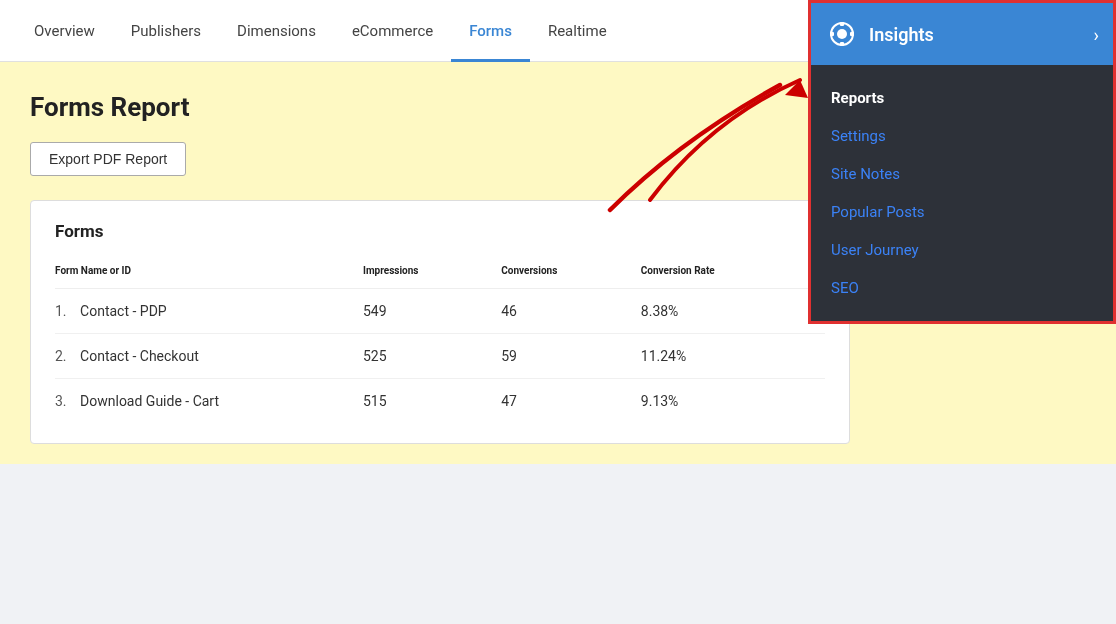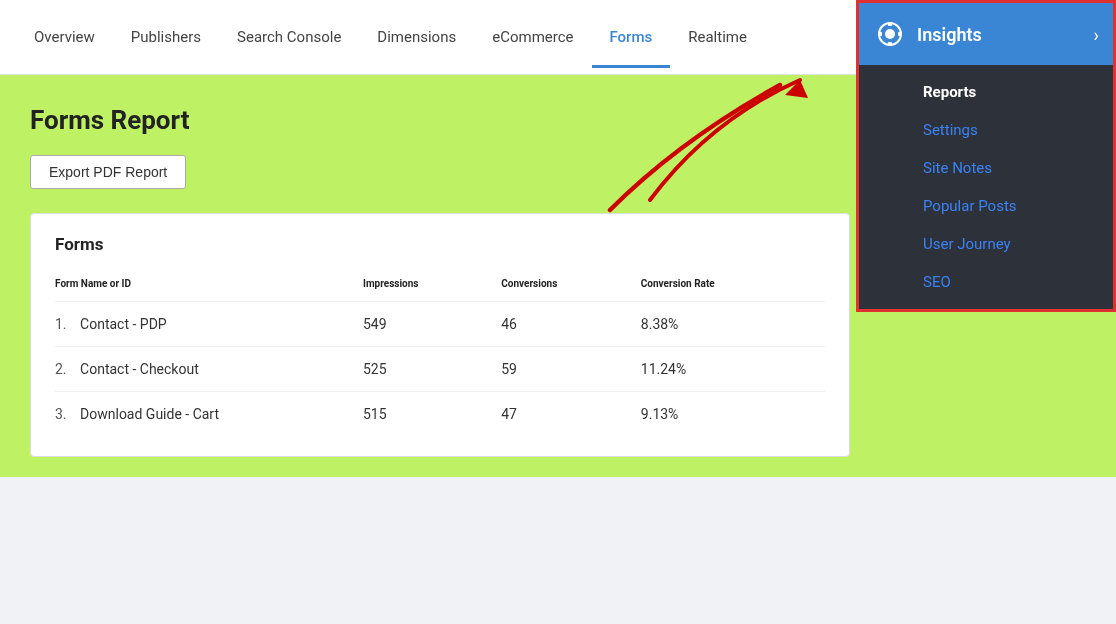--- a/index.html
+++ b/index.html
@@ -4,21 +4,21 @@
   <style>
     * { margin: 0; padding: 0; box-sizing: border-box; }
     body { font-family: -apple-system, BlinkMacSystemFont, 'Segoe UI', Roboto, sans-serif; background: #f0f2f5; width: 1116px; height: 624px; overflow: hidden; position: relative; }
 
     
     .top-nav {
       display: flex;
       align-items: center;
       background: #fff;
       border-bottom: 1px solid #e0e0e0;
-      height: 75px;
+      height: 62px;
       padding: 0 16px;
       position: relative;
       z-index: 10;
     }
     .nav-item {
       padding: 0 18px;
       height: 62px;
       display: flex;
       align-items: center;
       font-size: 15px;
@@ -39,21 +39,21 @@
       right: 0;
       height: 3px;
       background: #3a86d4;
     }
 
     
     .insights-panel {
       position: absolute;
       top: 0;
       right: 0;
-      width: 260px;
+      width: 308px;
       background: #2d3139;
       z-index: 100;
       border: 3px solid #e03030;
     }
     .insights-header {
       background: #3a86d4;
       display: flex;
       align-items: center;
       padding: 0 14px;
       height: 62px;
@@ -70,38 +70,37 @@
       color: #fff;
       font-size: 18px;
       font-weight: 600;
       flex: 1;
     }
     .insights-chevron {
       color: #fff;
       font-size: 18px;
     }
     .insights-menu {
-      padding: 8px 0;
-      margin-left: 44px;
+      padding: 14px 0;
     }
     .insights-menu-item {
       padding: 10px 20px;
       color: #3b82f6;
       font-size: 15px;
       cursor: pointer;
     }
     .insights-menu-item.bold {
       color: #fff;
       font-weight: 700;
     }
 
     
     .main-content {
       padding: 30px 30px 20px 30px;
-      background: #bef264;
+      background: #fef9c3;
     }
     .page-title {
       font-size: 26px;
       font-weight: 700;
       color: #222;
       margin-bottom: 20px;
     }
     .toolbar {
       display: flex;
       align-items: flex-end;
@@ -182,21 +181,20 @@
       pointer-events: none;
       z-index: 200;
     }
   </style>
 </head>
 <body>
 
 <div class="top-nav">
   <div class="nav-item">Overview</div>
   <div class="nav-item">Publishers</div>
-  <div class="nav-item">Search Console</div>
   <div class="nav-item">Dimensions</div>
   <div class="nav-item">eCommerce</div>
   <div class="nav-item active">Forms</div>
   <div class="nav-item">Realtime</div>
 </div>
 
 <div class="insights-panel">
   <div class="insights-header">
     <div class="insights-icon">
 

